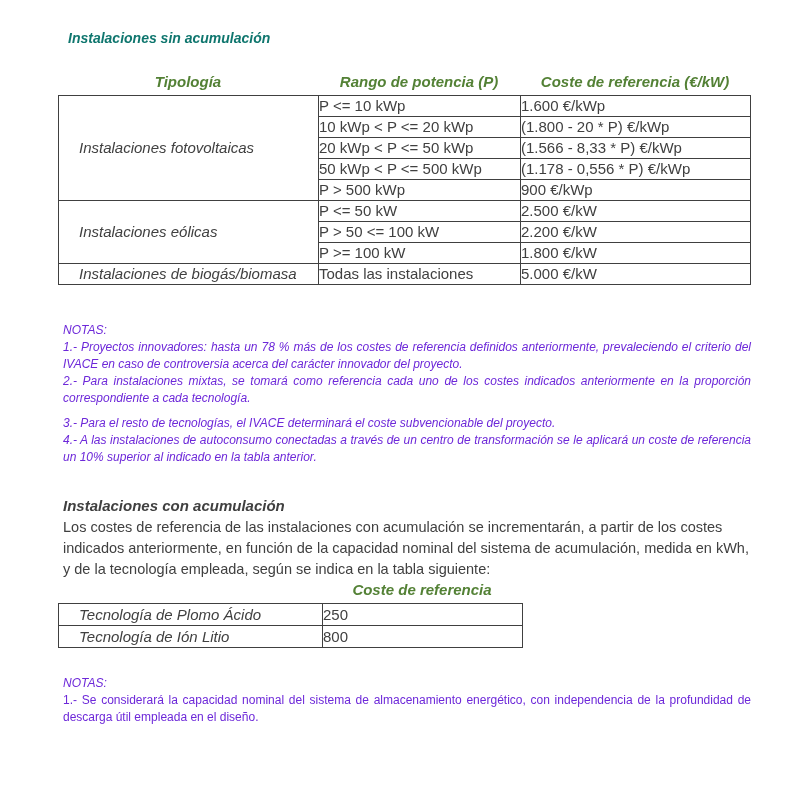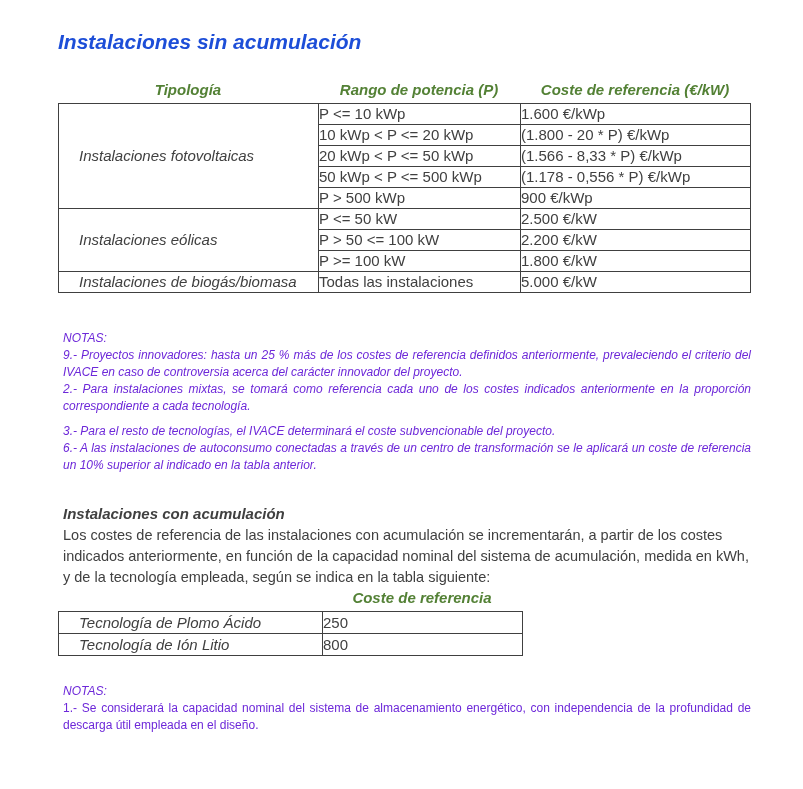--- a/index.html
+++ b/index.html
@@ -6,25 +6,25 @@
   html, body { width: 803px; height: 789px; }
   body {
     background: #ffffff;
     font-family: "Liberation Sans", sans-serif;
     color: #404040;
     overflow: hidden;
   }
   .page { padding: 30px 56px 0 58px; }
 
   .doc-title {
-    font-size: 21px;
-    font-weight: bold;
-    font-style: italic;
-    color: #1d4ed8;
-    margin-left: 0;
+    font-size: 14px;
+    font-weight: bold;
+    font-style: italic;
+    color: #0f766e;
+    margin-left: 10px;
   }
 
   
   .t1-headrow {
     display: grid;
     grid-template-columns: 260px 202px 230px;
     margin-top: 27px;
     margin-bottom: 5px;
   }
   .t1-headrow .hcell {
@@ -161,24 +161,24 @@
       <tr>
         <td class="typ">Instalaciones de biogás/biomasa</td>
         <td class="val">Todas las instalaciones</td>
         <td class="val">5.000 €/kW</td>
       </tr>
     </tbody>
   </table>
 
   <div class="notes">
     <p class="nh">NOTAS:</p>
-    <p class="it">9.- Proyectos innovadores: hasta un 25 % más de los costes de referencia definidos anteriormente, prevaleciendo el criterio del IVACE en caso de controversia acerca del carácter innovador del proyecto.</p>
+    <p class="it">1.- Proyectos innovadores: hasta un 78 % más de los costes de referencia definidos anteriormente, prevaleciendo el criterio del IVACE en caso de controversia acerca del carácter innovador del proyecto.</p>
     <p class="it">2.- Para instalaciones mixtas, se tomará como referencia cada uno de los costes indicados anteriormente en la proporción correspondiente a cada tecnología.</p>
     <p class="it gap">3.- Para el resto de tecnologías, el IVACE determinará el coste subvencionable del proyecto.</p>
-    <p class="it">6.- A las instalaciones de autoconsumo conectadas a través de un centro de transformación se le aplicará un coste de referencia un 10% superior al indicado en la tabla anterior.</p>
+    <p class="it">4.- A las instalaciones de autoconsumo conectadas a través de un centro de transformación se le aplicará un coste de referencia un 10% superior al indicado en la tabla anterior.</p>
   </div>
 
   <div class="sec2-title">Instalaciones con acumulación</div>
   <div class="sec2-para">Los costes de referencia de las instalaciones con acumulación se incrementarán, a partir de los costes indicados anteriormente, en función de la capacidad nominal del sistema de acumulación, medida en kWh, y de la tecnología empleada, según se indica en la tabla siguiente:</div>
 
   <div class="t2-headrow">
     <div class="hcell2"></div>
     <div class="hcell2">
       <div>Coste de referencia</div>
     </div>

